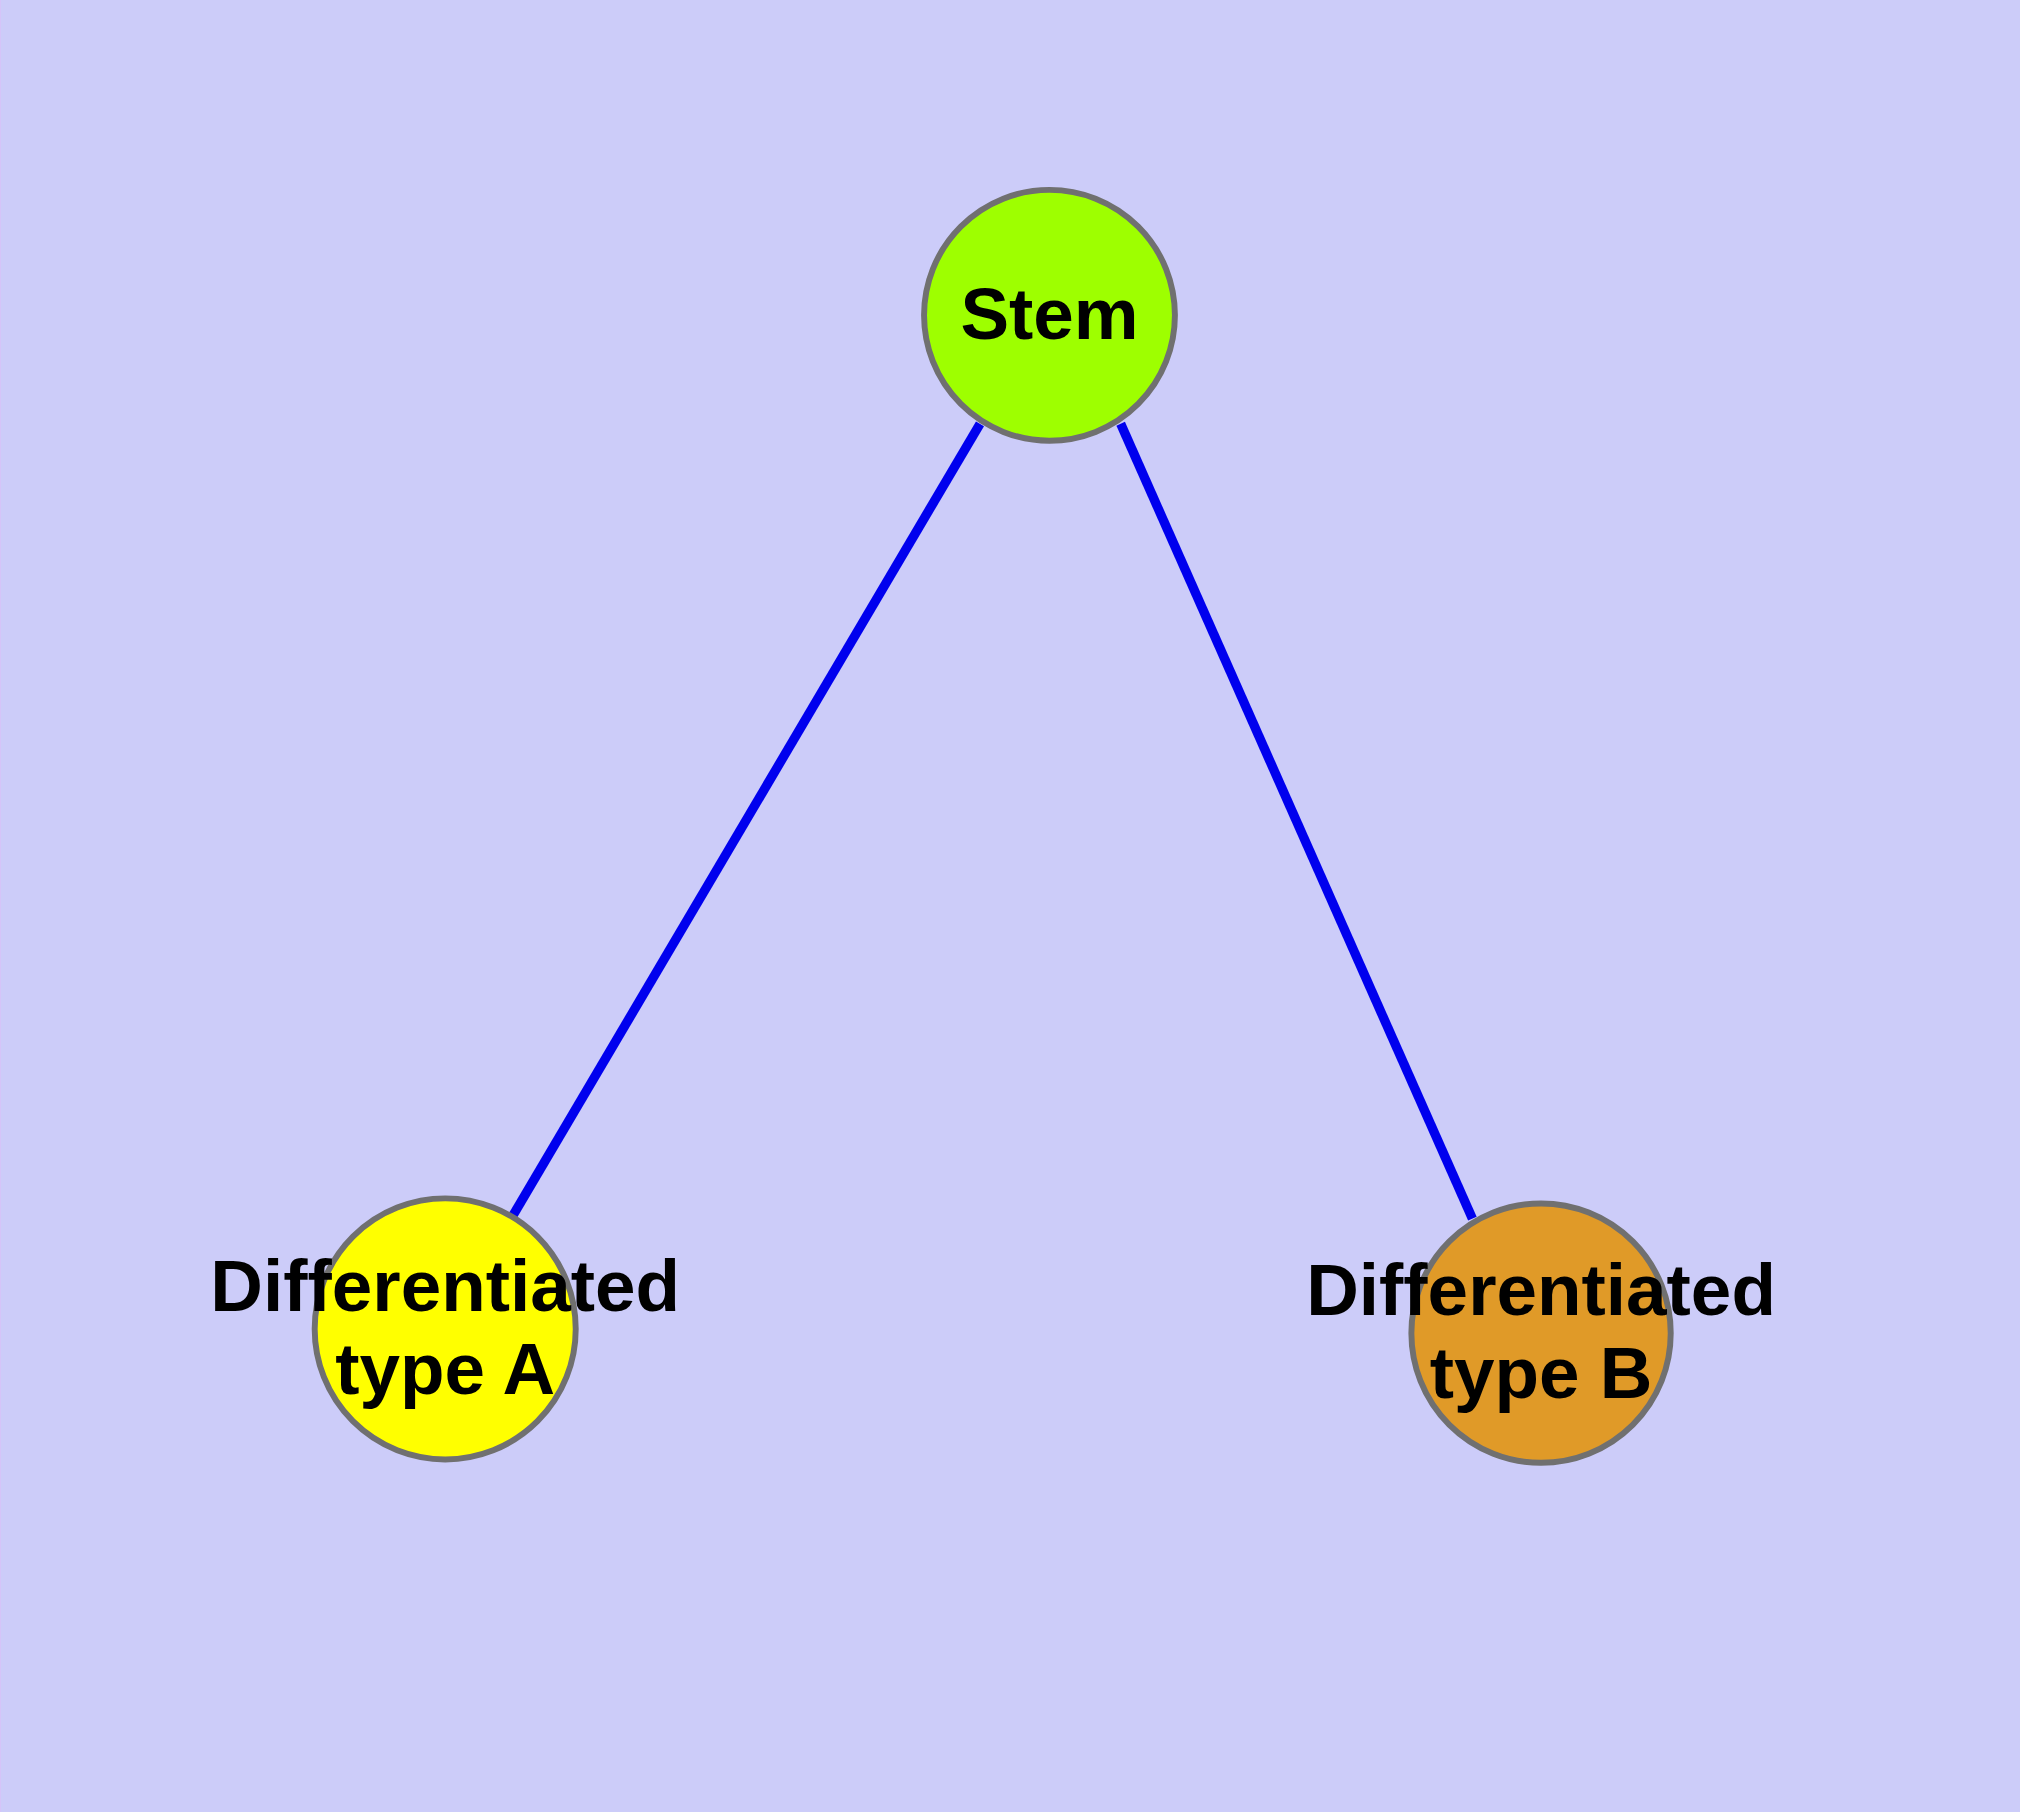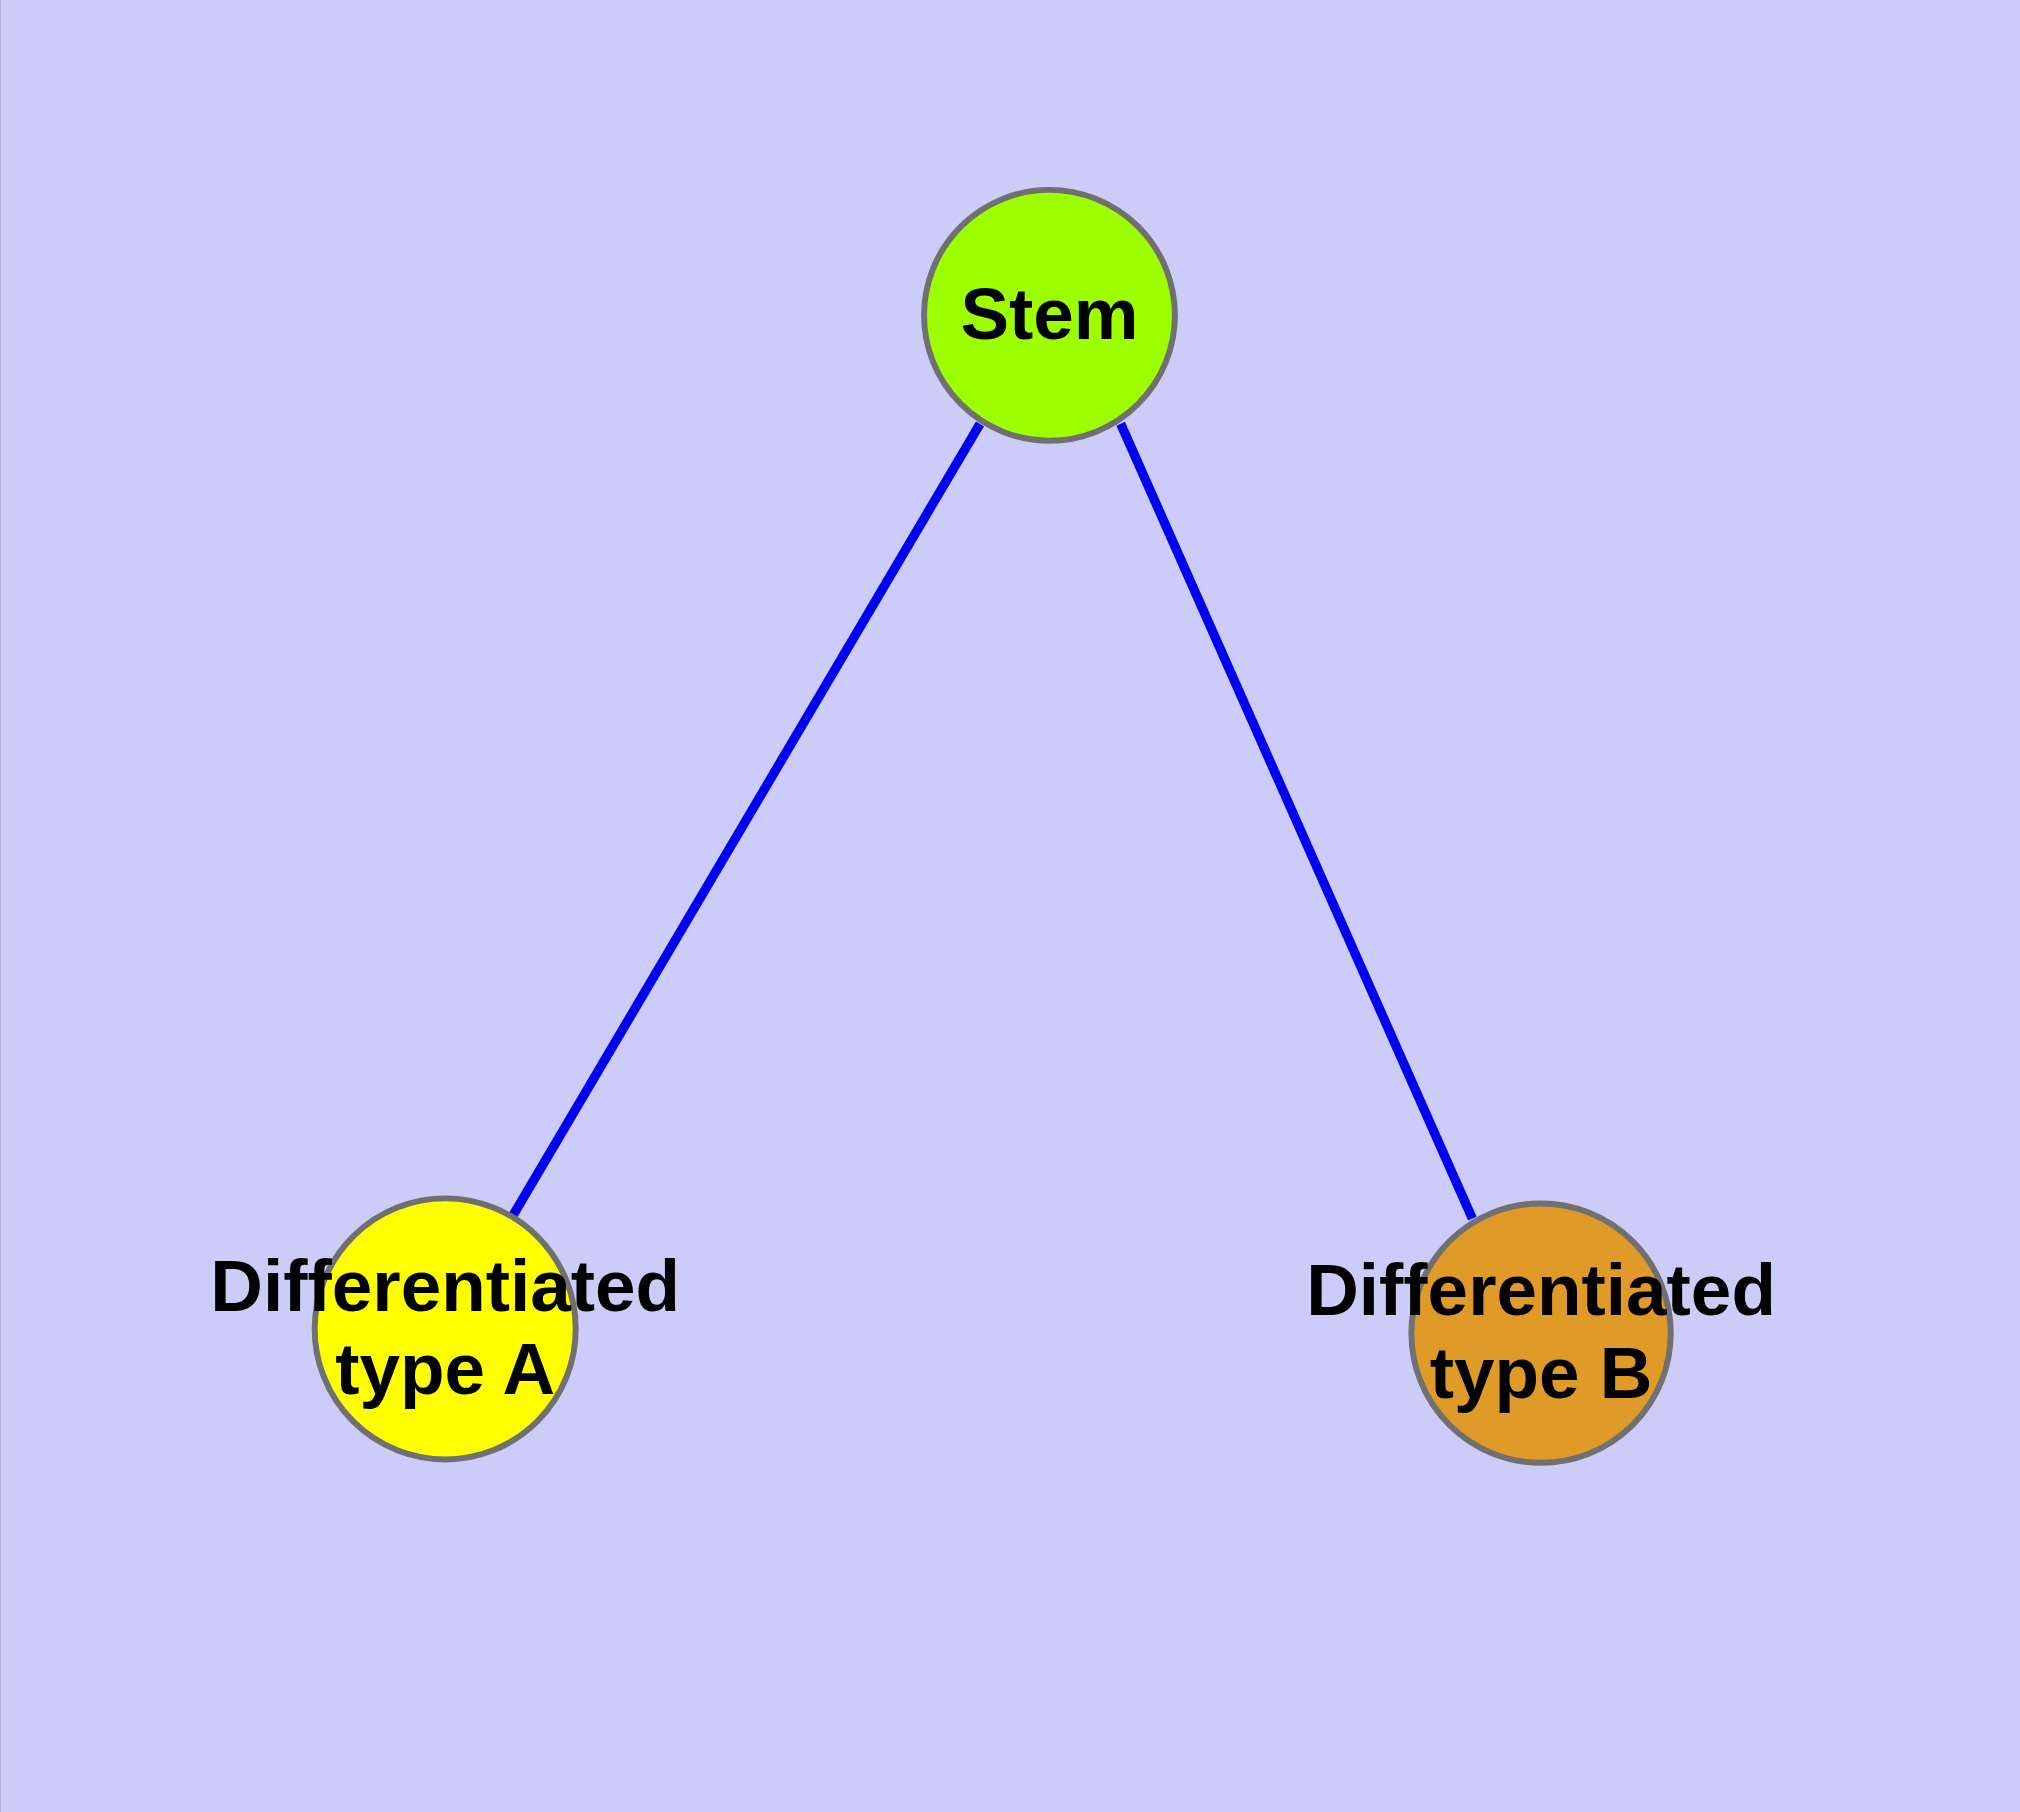--- a/index.html
+++ b/index.html
@@ -32,21 +32,21 @@
     font-weight: bold;
     fill: #000000;
     paint-order: normal;
   }
   .node-label-root { font-size: 86px; }
   .node-label-leaf { font-size: 86px; }
 </style>
 </head>
 <body>
 
-<div id="graph-canvas" style="background: #737373;">
+<div id="graph-canvas" style="background: #f0abfc;">
 
   <svg id="graph-svg" viewBox="0 0 2384 2138" xmlns="http://www.w3.org/2000/svg">
 
     <rect x="0" y="0" width="2384" height="2138" fill="#ccccf9"></rect>
 
     <g>
       <line id="edge-0" stroke="#0000ee" stroke-width="11" stroke-linecap="butt" x1="1156" y1="500" x2="605" y2="1434"></line>
       <line id="edge-1" stroke="#0000ee" stroke-width="11" stroke-linecap="butt" x1="1322" y1="500" x2="1737" y2="1438"></line>
     </g>
 

